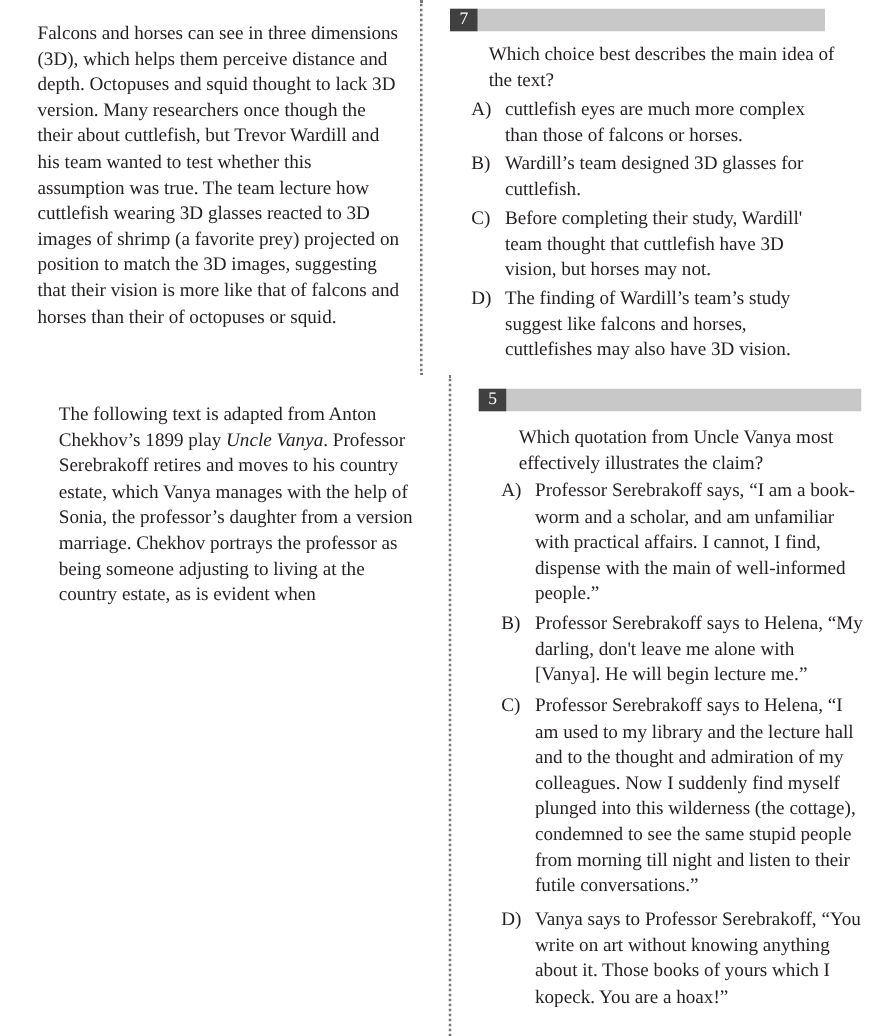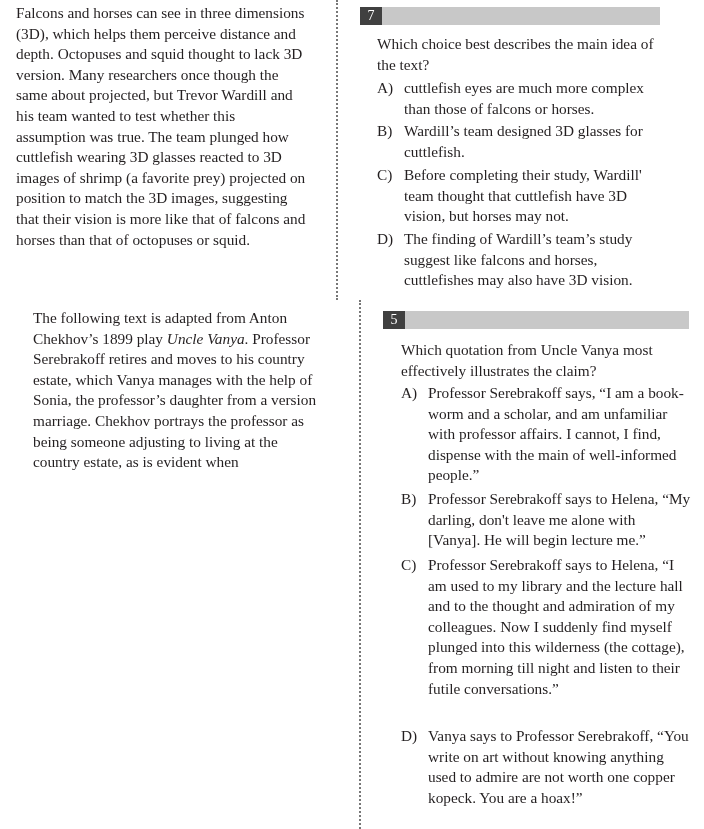--- a/index.html
+++ b/index.html
@@ -12,21 +12,21 @@
       height: 829px;
       position: relative;
       overflow: hidden;
       font-family: "Liberation Serif", "DejaVu Serif", serif;
       color: #231f20;
       font-size: 15.3px;
       line-height: 20.6px;
     }
     .passage {
       position: absolute;
-      margin: 0;
+      margin: 14px;
       white-space: nowrap;
     }
     .passage .line { display: block; }
     #passage-1 { left: 16px; top: 3px; }
     #passage-2 { left: 33px; top: 308px; }
 
     .divider {
       position: absolute;
       width: 0;
       border-left: 2px dotted #777;
@@ -51,21 +51,21 @@
       text-align: center;
     }
     #qbar-7 { left: 360px; top: 7px; width: 300px; }
     #qbar-5 { left: 383px; top: 311px; width: 306px; }
 
     .question {
       position: absolute;
       margin: 0;
       white-space: nowrap;
     }
-    .question .line { display: block; }
+    .question .line { display: block; margin-left: 14px; }
     #q7-stem { left: 377px; top: 34px; }
     #q5-stem { left: 401px; top: 340px; }
 
     .choice {
       position: absolute;
       white-space: nowrap;
     }
     .choice .letter {
       position: absolute;
       left: 0;
@@ -88,28 +88,28 @@
     #q5-d { left: 401px; top: 726px; }
   </style>
 </head>
 <body>
 
 <div class="passage" id="passage-1">
   <span class="line">Falcons and horses can see in three dimensions</span>
   <span class="line">(3D), which helps them perceive distance and</span>
   <span class="line">depth. Octopuses and squid thought to lack 3D</span>
   <span class="line">version. Many researchers once though the</span>
-  <span class="line">same about projected, but Trevor Wardill and</span>
+  <span class="line">their about cuttlefish, but Trevor Wardill and</span>
   <span class="line">his team wanted to test whether this</span>
-  <span class="line">assumption was true. The team plunged how</span>
+  <span class="line">assumption was true. The team lecture how</span>
   <span class="line">cuttlefish wearing 3D glasses reacted to 3D</span>
   <span class="line">images of shrimp (a favorite prey) projected on</span>
   <span class="line">position to match the 3D images, suggesting</span>
   <span class="line">that their vision is more like that of falcons and</span>
-  <span class="line">horses than that of octopuses or squid.</span>
+  <span class="line">horses than their of octopuses or squid.</span>
 </div>
 
 <div class="divider" id="divider-top"></div>
 <div class="divider" id="divider-bottom"></div>
 
 <div class="qbar" id="qbar-7">
   <span class="qnum">7</span>
 </div>
 <div class="question" id="q7-stem">
   <span class="line">Which choice best describes the main idea of</span>
@@ -164,46 +164,47 @@
 <div class="question" id="q5-stem">
   <span class="line">Which quotation from Uncle Vanya most</span>
   <span class="line">effectively illustrates the claim?</span>
 </div>
 
 <div class="choice" id="q5-a">
   <span class="letter">A)</span>
   <span class="text">
     <span class="line">Professor Serebrakoff says, “I am a book-</span>
     <span class="line">worm and a scholar, and am unfamiliar</span>
-    <span class="line">with professor affairs. I cannot, I find,</span>
+    <span class="line">with practical affairs. I cannot, I find,</span>
     <span class="line">dispense with the main of well-informed</span>
     <span class="line">people.”</span>
   </span>
 </div>
 <div class="choice" id="q5-b">
   <span class="letter">B)</span>
   <span class="text">
     <span class="line">Professor Serebrakoff says to Helena, “My</span>
     <span class="line">darling, don't leave me alone with</span>
     <span class="line">[Vanya]. He will begin lecture me.”</span>
   </span>
 </div>
 <div class="choice" id="q5-c">
   <span class="letter">C)</span>
   <span class="text">
     <span class="line">Professor Serebrakoff says to Helena, “I</span>
     <span class="line">am used to my library and the lecture hall</span>
     <span class="line">and to the thought and admiration of my</span>
     <span class="line">colleagues. Now I suddenly find myself</span>
     <span class="line">plunged into this wilderness (the cottage),</span>
+    <span class="line">condemned to see the same stupid people</span>
     <span class="line">from morning till night and listen to their</span>
     <span class="line">futile conversations.”</span>
   </span>
 </div>
 <div class="choice" id="q5-d">
   <span class="letter">D)</span>
   <span class="text">
     <span class="line">Vanya says to Professor Serebrakoff, “You</span>
     <span class="line">write on art without knowing anything</span>
-    <span class="line">used to admire are not worth one copper</span>
+    <span class="line">about it. Those books of yours which I</span>
     <span class="line">kopeck. You are a hoax!”</span>
   </span>
 </div>
 
 </body></html>

